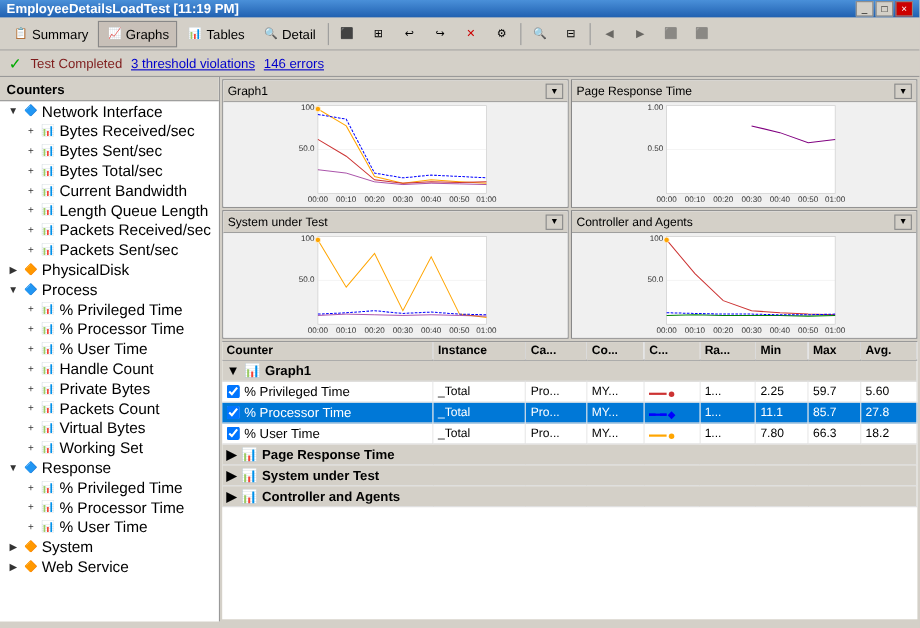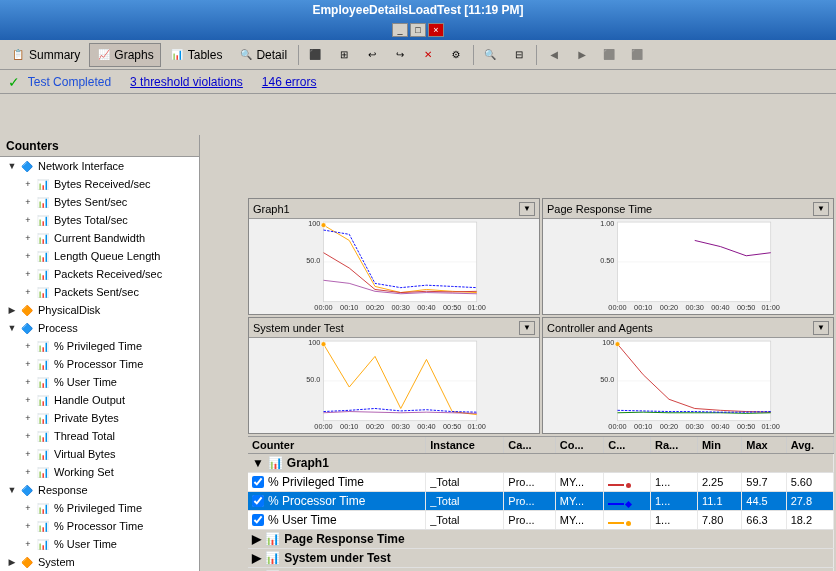--- a/index.html
+++ b/index.html
@@ -6,22 +6,21 @@
     body { background: #d4d0c8; width: 836px; height: 571px; overflow: hidden; }
 
     
     .title-bar {
       background: linear-gradient(to bottom, #4a90d9 0%, #2060b0 100%);
       color: white;
       padding: 3px 6px;
       display: flex;
       align-items: center;
       justify-content: space-between;
-      height: 40px;
-      flex-direction: column;
+      height: 16px;
     }
     .title-bar-text { font-size: 12px; font-weight: bold; }
     .title-bar-controls { display: flex; gap: 2px; }
     .title-btn {
       width: 16px; height: 14px;
       background: #d4d0c8;
       border: 1px solid #888;
       font-size: 9px;
       display: flex; align-items: center; justify-content: center;
       cursor: pointer;
@@ -55,28 +54,27 @@
     .status-bar {
       background: #d4d0c8;
       border-bottom: 1px solid #999;
       display: flex;
       align-items: center;
       padding: 2px 8px;
       height: 24px;
       gap: 8px;
     }
     .status-icon { color: #00aa00; font-size: 14px; }
-    .status-text { color: #1d4ed8; }
-    .status-link { color: #0000cc; text-decoration: underline; cursor: pointer; margin-left: 11px; }
+    .status-text { color: #7f1d1d; }
+    .status-link { color: #0000cc; text-decoration: underline; cursor: pointer; }
 
     
     .main-area {
       display: flex;
       height: calc(571px - 22px - 30px - 24px);
-      align-items: flex-end;
     }
 
     
     .sidebar {
       width: 200px;
       background: #fff;
       border-right: 1px solid #999;
       overflow-y: auto;
       overflow-x: hidden;
     }
@@ -97,37 +95,36 @@
     .tree-expander {
       width: 16px; height: 16px;
       display: flex; align-items: center; justify-content: center;
       font-size: 9px; color: #333; flex-shrink: 0;
     }
     .tree-icon {
       width: 16px; height: 16px;
       display: flex; align-items: center; justify-content: center;
       font-size: 10px; flex-shrink: 0; margin-right: 2px;
     }
-    .tree-label { font-size: 11px; color: #000; }
+    .tree-label { font-size: 14px; color: #000; }
     .indent-1 { padding-left: 4px; }
     .indent-2 { padding-left: 20px; }
 
     
     .sidebar::-webkit-scrollbar { width: 8px; }
     .sidebar::-webkit-scrollbar-track { background: #d4d0c8; }
     .sidebar::-webkit-scrollbar-thumb { background: #999; }
 
     
     .content-area {
       flex: 1;
       display: flex;
       flex-direction: column;
       background: #d4d0c8;
       overflow: hidden;
-      margin-left: 46px;
     }
 
     
     .graphs-area {
       display: grid;
       grid-template-columns: 1fr 1fr;
       grid-template-rows: 1fr 1fr;
       gap: 2px;
       padding: 2px;
       flex: 0 0 auto;
@@ -350,31 +347,31 @@
       <span class="tree-label">% Processor Time</span>
     </div>
     <div class="tree-item indent-2">
       <div class="tree-expander">+</div>
       <div class="tree-icon">📊</div>
       <span class="tree-label">% User Time</span>
     </div>
     <div class="tree-item indent-2">
       <div class="tree-expander">+</div>
       <div class="tree-icon">📊</div>
-      <span class="tree-label">Handle Output</span>
+      <span class="tree-label">Handle Count</span>
     </div>
     <div class="tree-item indent-2">
       <div class="tree-expander">+</div>
       <div class="tree-icon">📊</div>
       <span class="tree-label">Private Bytes</span>
     </div>
     <div class="tree-item indent-2">
       <div class="tree-expander">+</div>
       <div class="tree-icon">📊</div>
-      <span class="tree-label">Thread Total</span>
+      <span class="tree-label">Packets Count</span>
     </div>
     <div class="tree-item indent-2">
       <div class="tree-expander">+</div>
       <div class="tree-icon">📊</div>
       <span class="tree-label">Virtual Bytes</span>
     </div>
     <div class="tree-item indent-2">
       <div class="tree-expander">+</div>
       <div class="tree-icon">📊</div>
       <span class="tree-label">Working Set</span>
@@ -596,21 +593,21 @@
             <td>Pro...</td>
             <td>MY...</td>
             <td>
               <span style="display:inline-flex;align-items:center;gap:2px;">
                 <span style="display:inline-block;width:16px;height:2px;background:blue;border-top: 2px dashed blue;vertical-align:middle;"></span>
                 <span style="display:inline-block;width:5px;height:5px;background:blue;vertical-align:middle;transform:rotate(45deg);"></span>
               </span>
             </td>
             <td>1...</td>
             <td>11.1</td>
-            <td>44.5</td>
+            <td>85.7</td>
             <td>27.8</td>
           </tr>
 
           <tr class="row-normal">
             <td>
               <div class="checkbox-cell">
                 <input type="checkbox" checked="" style="">
                 <span>% User Time</span>
               </div>
             </td>

